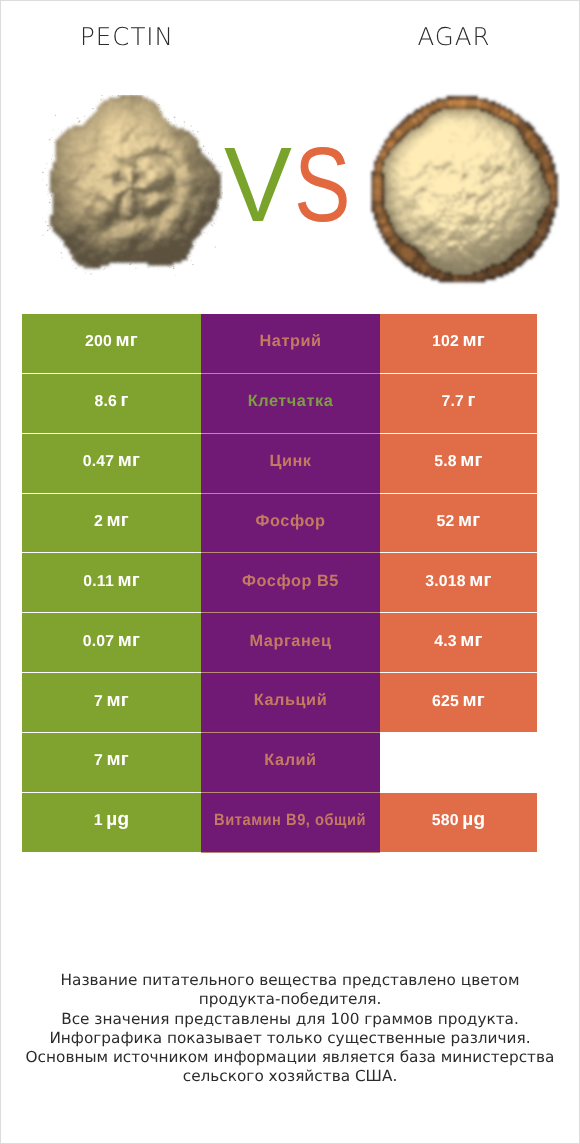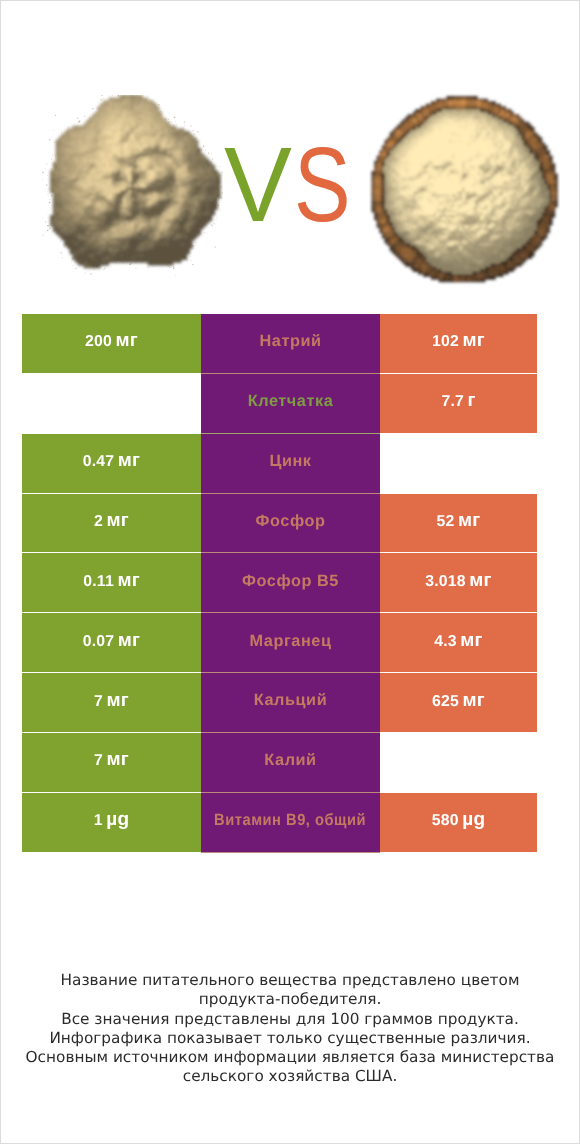--- a/index.html
+++ b/index.html
@@ -54,20 +54,24 @@
   .footer{position:absolute;left:0;top:970px;width:578px;text-align:center;
           font-family:"DejaVu Sans",sans-serif;font-size:15.3px;color:#2b2b2b;
           line-height:19.3px;font-weight:400;}
   .footer div{white-space:nowrap;}
 </style>
 </head>
 <body>
 
 <div class="page">
 
+  <div class="titles">
+    <div class="title left">PECTIN</div>
+    <div class="title right">AGAR</div>
+  </div>
 
   <div class="hero">
 
     <svg id="pectin-svg" width="190" height="190" viewBox="0 0 190 190">
         <defs>
           <filter id="pSm" x="-6%" y="-6%" width="112%" height="112%">
             <feGaussianBlur stdDeviation="1.7" result="bl"></feGaussianBlur>
             <feTurbulence type="fractalNoise" baseFrequency="1.25" numOctaves="2" seed="17" result="n"></feTurbulence>
             <feColorMatrix in="n" type="matrix" values="0 0 0 0 .5 0 0 0 0 .5 0 0 0 0 .5 0 0 0 .55 0" result="nm"></feColorMatrix>
             <feComposite in="nm" in2="bl" operator="in" result="gn"></feComposite>
@@ -336,33 +340,39 @@
           <span class="val"><span>200</span><span class="unit">мг</span></span>
         </div>
         <div class="cell mid o">
           <span class="lab o">Натрий</span>
         </div>
         <div class="cell right">
           <span class="val"><span>102</span><span class="unit">мг</span></span>
         </div>
       </div>
       <div class="row">
+        <div class="cell left">
+          <span class="val"><span>8.6</span><span class="unit">г</span></span>
+        </div>
         <div class="cell mid g">
           <span class="lab g">Клетчатка</span>
         </div>
         <div class="cell right">
           <span class="val"><span>7.7</span><span class="unit">г</span></span>
         </div>
       </div>
       <div class="row">
         <div class="cell left">
           <span class="val"><span>0.47</span><span class="unit">мг</span></span>
         </div>
         <div class="cell mid o">
           <span class="lab o">Цинк</span>
+        </div>
+        <div class="cell right">
+          <span class="val"><span>5.8</span><span class="unit">мг</span></span>
         </div>
       </div>
       <div class="row">
         <div class="cell left">
           <span class="val"><span>2</span><span class="unit">мг</span></span>
         </div>
         <div class="cell mid o">
           <span class="lab o">Фосфор</span>
         </div>
         <div class="cell right">

